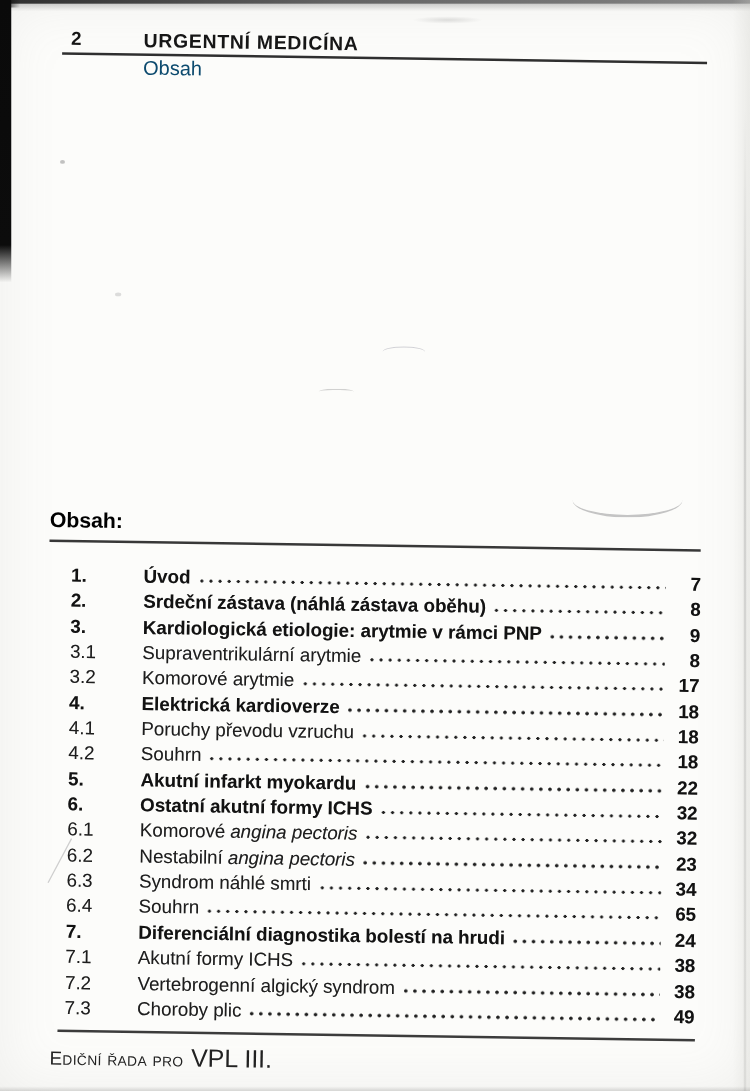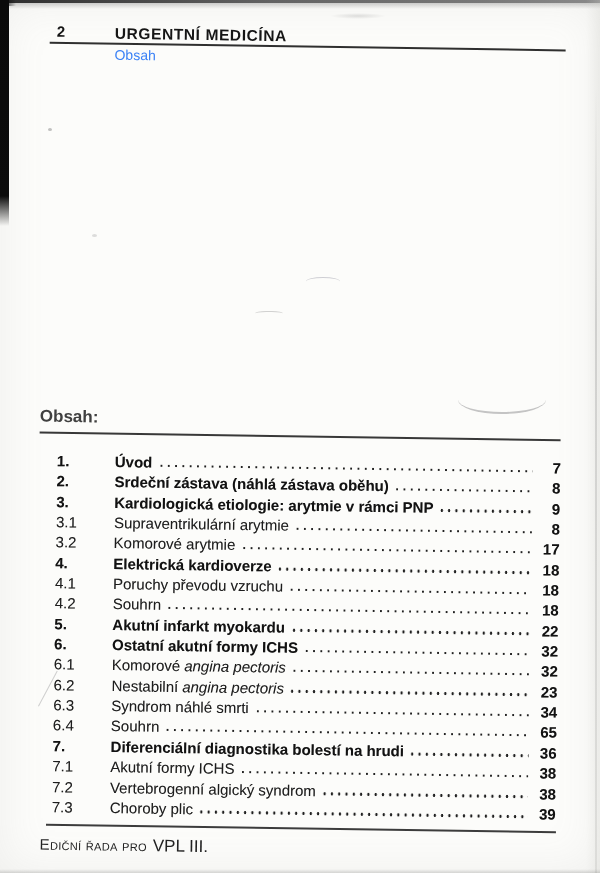--- a/index.html
+++ b/index.html
@@ -47,25 +47,25 @@
     border-top:1px solid rgba(165,165,165,.5);border-radius:40%;}
   .smudge-top{left:330px;top:13px;width:56px;height:6px;border-radius:50%;
     background:radial-gradient(closest-side,rgba(120,120,120,.22),rgba(120,120,120,0));}
 
   
   .header-block{position:absolute;left:0;top:22px;width:600px;height:40px;}
   .hdr-num{position:absolute;left:57px;top:0;font-size:15px;font-weight:700;color:#151515;}
   .hdr-title{position:absolute;left:115px;top:1px;font-size:15.5px;font-weight:700;
     letter-spacing:.6px;color:#161616;}
   .hdr-rule{position:absolute;left:50px;top:18.5px;width:516px;height:2.2px;background:#2f2f2f;}
-  .hdr-section{position:absolute;left:115px;top:23px;font-size:14px;color:#3b82f6;}
+  .hdr-section{position:absolute;left:115px;top:23px;font-size:16px;color:#0c4a6e;}
 
   
   .toc-heading-block{position:absolute;left:0;top:406px;width:600px;height:30px;}
-  .toc-heading{position:absolute;left:40px;top:0;font-size:17px;font-weight:700;color:#404040;}
+  .toc-heading{position:absolute;left:40px;top:0;font-size:17px;font-weight:700;color:#000000;}
   .toc-rule{position:absolute;left:40px;top:25px;width:521px;height:2.4px;background:#383838;}
 
   
   .toc-list{position:absolute;left:40px;top:452px;width:521px;}
   .toc-row{display:flex;align-items:baseline;height:20.35px;font-size:15px;color:#1d1d1d;
     text-shadow:0 0 .5px rgba(10,10,10,.3);}
   .toc-row.bold .toc-num,.toc-row.bold .toc-title{font-weight:700;color:#121212;}
   .toc-num{flex:0 0 75px;padding-left:17px;box-sizing:border-box;}
   .toc-title{white-space:pre;}
   .toc-title-italic{font-style:italic;}
@@ -73,21 +73,21 @@
   .toc-dots{flex:1 1 auto;height:4.5px;margin:0 2px 0 5px;align-self:baseline;
     background-image:radial-gradient(circle,#202020 1.15px,rgba(0,0,0,0) 1.45px);
     background-size:7.3px 4.5px;background-repeat:repeat-x;background-position:left bottom;}
   .toc-page{flex:0 0 26px;text-align:right;font-weight:700;color:#121212;}
 
   
   .footer-block{position:absolute;left:0;top:823px;width:600px;height:40px;}
   .ftr-rule{position:absolute;left:46px;top:0;width:510px;height:2px;background:#3c3c3c;}
   .ftr-text{position:absolute;left:40px;top:11px;color:#222;}
   .ftr-series{font-variant:small-caps;font-size:15px;letter-spacing:.3px;}
-  .ftr-volume{font-size:17px;margin-left:6px;}
+  .ftr-volume{font-size:20px;margin-left:6px;}
 </style>
 </head>
 <body>
 
 <div class="paper">
 
   <div class="artifact edge-top"></div>
   <div class="artifact edge-top-shadow"></div>
   <div class="artifact edge-left"></div>
   <div class="artifact edge-left-corner"></div>
@@ -211,42 +211,42 @@
         <span class="toc-title">Souhrn</span>
         <span class="toc-title-italic"></span>
         <span class="toc-dots"></span>
         <span class="toc-page">65</span>
       </div>
       <div class="toc-row bold">
         <span class="toc-num">7.</span>
         <span class="toc-title">Diferenciální diagnostika bolestí na hrudi</span>
         <span class="toc-title-italic"></span>
         <span class="toc-dots"></span>
-        <span class="toc-page">36</span>
+        <span class="toc-page">24</span>
       </div>
       <div class="toc-row">
         <span class="toc-num">7.1</span>
         <span class="toc-title">Akutní formy ICHS</span>
         <span class="toc-title-italic"></span>
         <span class="toc-dots"></span>
         <span class="toc-page">38</span>
       </div>
       <div class="toc-row">
         <span class="toc-num">7.2</span>
         <span class="toc-title">Vertebrogenní algický syndrom</span>
         <span class="toc-title-italic"></span>
         <span class="toc-dots"></span>
         <span class="toc-page">38</span>
       </div>
       <div class="toc-row">
         <span class="toc-num">7.3</span>
         <span class="toc-title">Choroby plic</span>
         <span class="toc-title-italic"></span>
         <span class="toc-dots"></span>
-        <span class="toc-page">39</span>
+        <span class="toc-page">49</span>
       </div>
     </div>
 
   <div class="footer-block tilt">
     <div class="ftr-rule"></div>
     <div class="ftr-text">
       <span class="ftr-series">Ediční řada pro</span><span class="ftr-volume">VPL III.</span>
     </div>
   </div>
 

